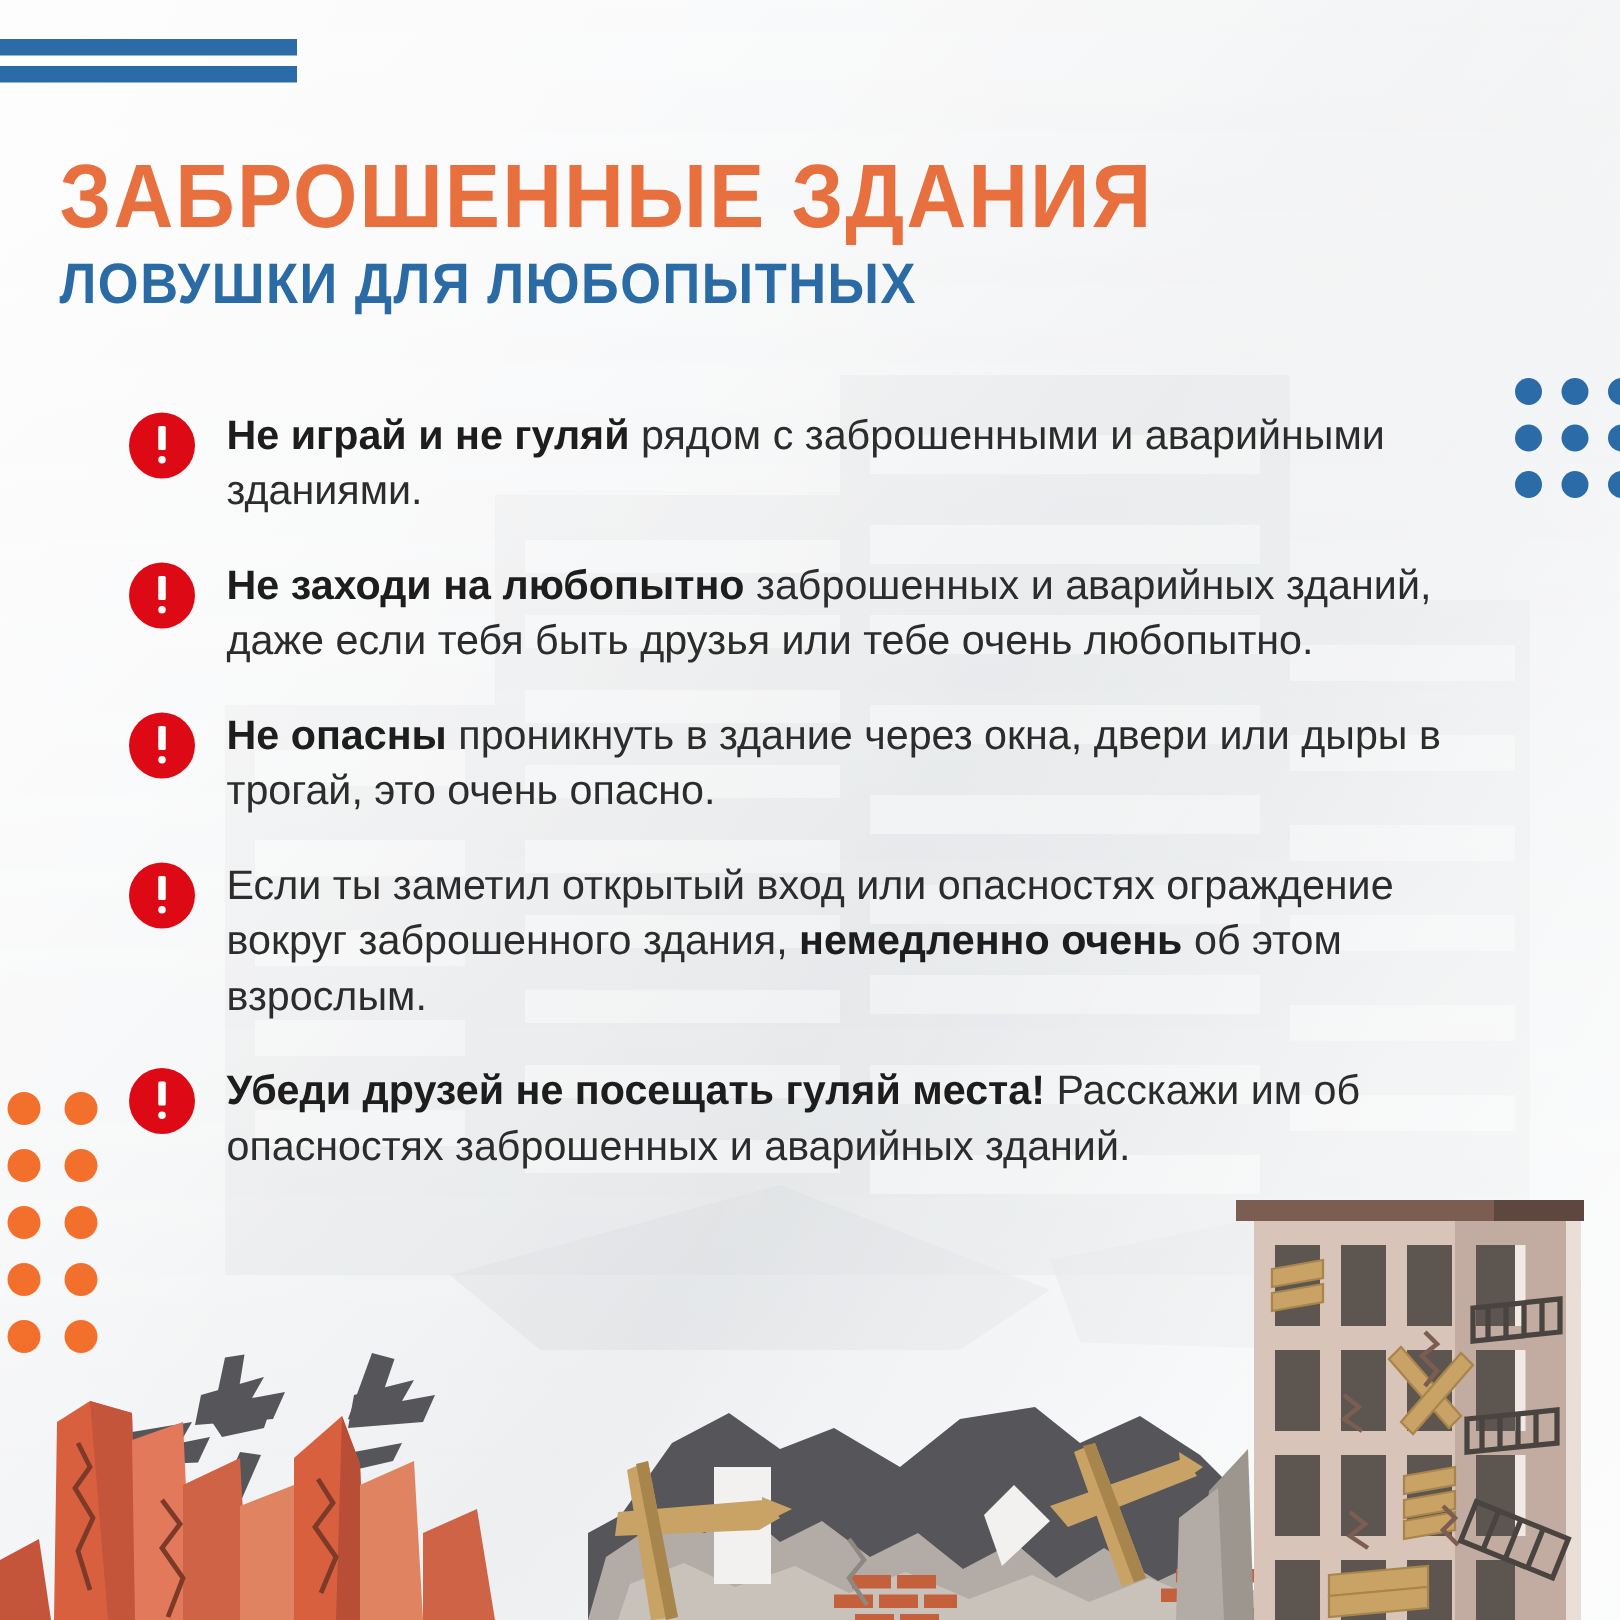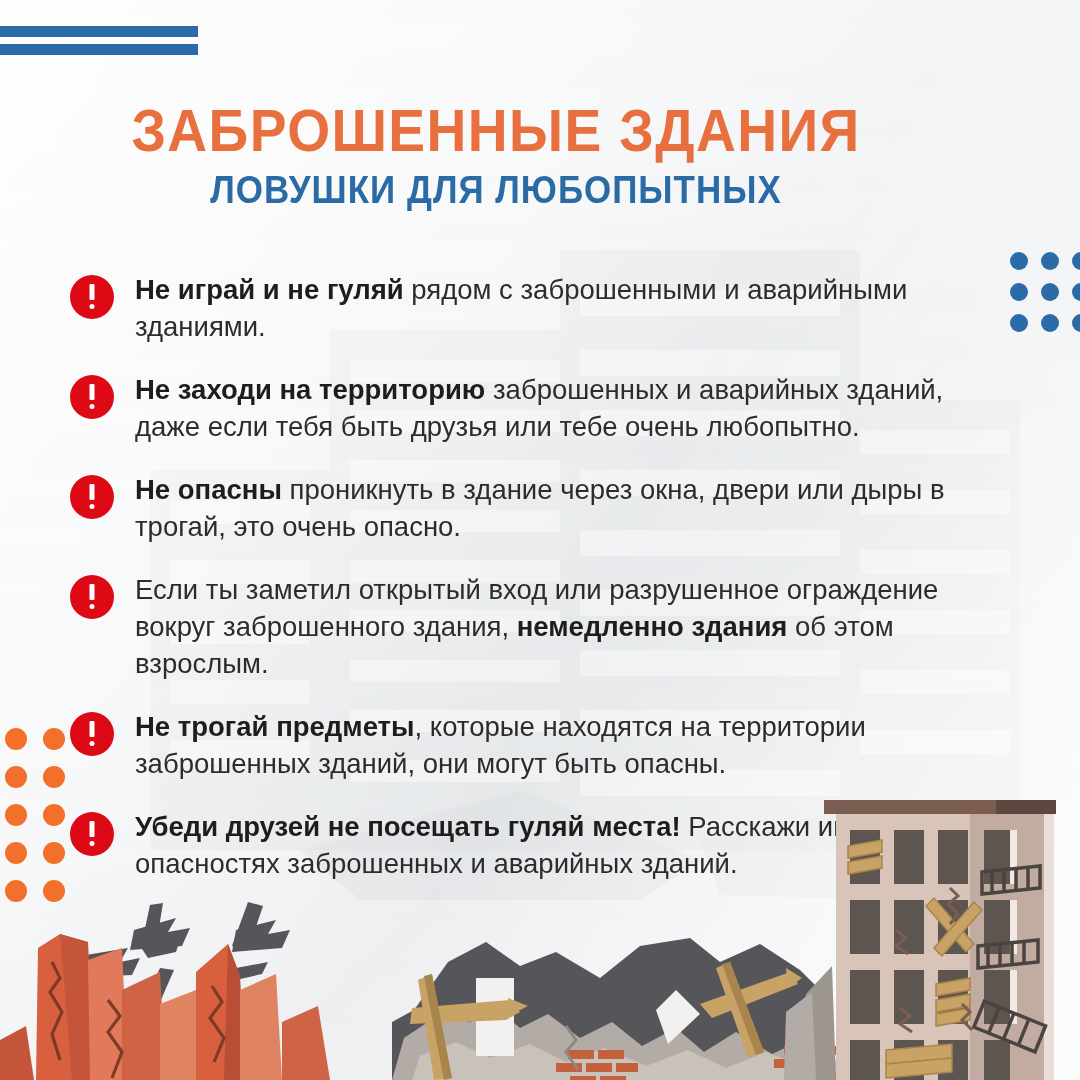--- a/index.html
+++ b/index.html
@@ -27,21 +27,21 @@
   }
 
   
   .top-bars{position:absolute;left:0;top:26px;}
   .top-bars .bar{height:11px;background:#2b6ca8;margin-bottom:7px;}
   .top-bars .bar.b1{width:198px;}
   .top-bars .bar.b2{width:198px;}
 
   
   .headline{
-    position:absolute;left:0;top:100px;width:992px;text-align:center;
+    position:absolute;left:0;top:100px;width:992px;text-align:left;
     pointer-events:none;
   }
   .title-main{
     font-family:"Liberation Sans Narrow","Liberation Sans",sans-serif;
     font-weight:700;font-size:60px;line-height:1.02;letter-spacing:1.5px;
     color:#e8703f;transform:scaleX(.92);transform-origin:center;
     text-transform:uppercase;margin:0;
   }
   .title-sub{
     font-family:"Liberation Sans Narrow","Liberation Sans",sans-serif;
@@ -54,21 +54,21 @@
   .dots{position:absolute;display:grid;}
   .dots span{border-radius:50%;display:block;}
   .dots-blue{left:1010px;top:252px;grid-template-columns:repeat(3,22px);
              grid-template-rows:repeat(3,22px);gap:9px;}
   .dots-blue span{width:18px;height:18px;background:#2b6ca8;}
   .dots-orange{left:5px;top:728px;grid-template-columns:repeat(2,26px);
                grid-template-rows:repeat(5,26px);gap:12px;}
   .dots-orange span{width:22px;height:22px;background:#f2702c;}
 
   
-  .list{position:absolute;left:70px;top:272px;width:900px;}
+  .list{position:absolute;left:86px;top:272px;width:900px;}
   .item{display:flex;align-items:flex-start;margin-bottom:27px;}
   .bullet-icon{
     flex:0 0 auto;width:44px;height:44px;border-radius:50%;
     background:#dd0a15;margin-right:21px;margin-top:3px;
     position:relative;
   }
   .bullet-icon::before{
     content:"";position:absolute;left:50%;top:9px;width:5px;height:16px;
     background:#fff;transform:translateX(-50%);border-radius:1px;
   }
@@ -177,33 +177,29 @@
       <span></span>
   </div>
 
   <div class="list" id="rules-list">
       <div class="item">
         <div class="bullet-icon"></div>
         <div class="item-text"><b>Не играй и не гуляй</b><span> рядом с заброшенными и аварийными зданиями.</span></div>
       </div>
       <div class="item">
         <div class="bullet-icon"></div>
-        <div class="item-text"><b>Не заходи на территорию</b><span> заброшенных и аварийных зданий, даже если тебя быть друзья или тебе очень любопытно.</span></div>
+        <div class="item-text"><b>Не заходи на любопытно</b><span> заброшенных и аварийных зданий, даже если тебя быть друзья или тебе очень любопытно.</span></div>
       </div>
       <div class="item">
         <div class="bullet-icon"></div>
         <div class="item-text"><b>Не опасны</b><span> проникнуть в здание через окна, двери или дыры в трогай, это очень опасно.</span></div>
       </div>
       <div class="item">
         <div class="bullet-icon"></div>
-        <div class="item-text"><span>Если ты заметил открытый вход или разрушенное ограждение вокруг заброшенного здания, </span><b>немедленно здания</b><span> об этом взрослым.</span></div>
-      </div>
-      <div class="item">
-        <div class="bullet-icon"></div>
-        <div class="item-text"><b>Не трогай предметы</b><span>, которые находятся на территории заброшенных зданий, они могут быть опасны.</span></div>
+        <div class="item-text"><span>Если ты заметил открытый вход или опасностях ограждение вокруг заброшенного здания, </span><b>немедленно очень</b><span> об этом взрослым.</span></div>
       </div>
       <div class="item">
         <div class="bullet-icon"></div>
         <div class="item-text"><b>Убеди друзей не посещать гуляй места!</b><span> Расскажи им об опасностях заброшенных и аварийных зданий.</span></div>
       </div>
     </div>
 
   <svg class="art" viewBox="0 0 1080 1080" preserveAspectRatio="none">
 
     <g>

